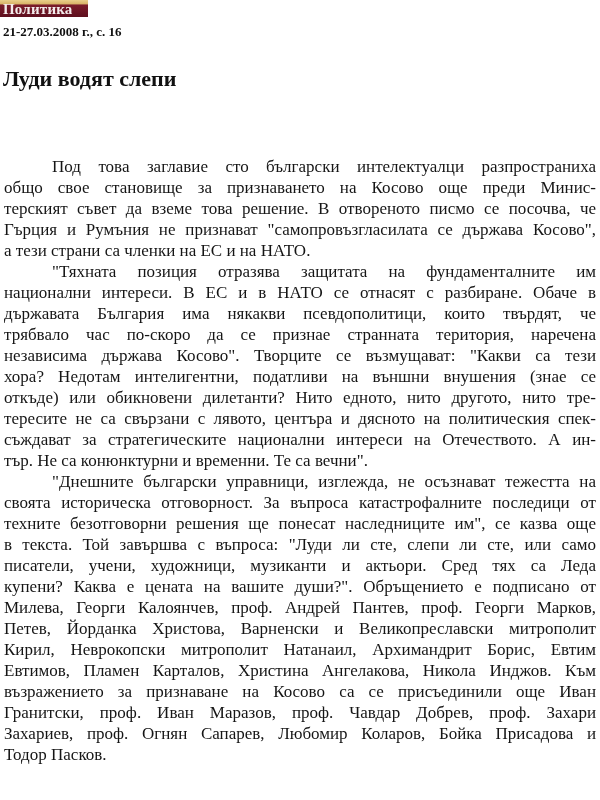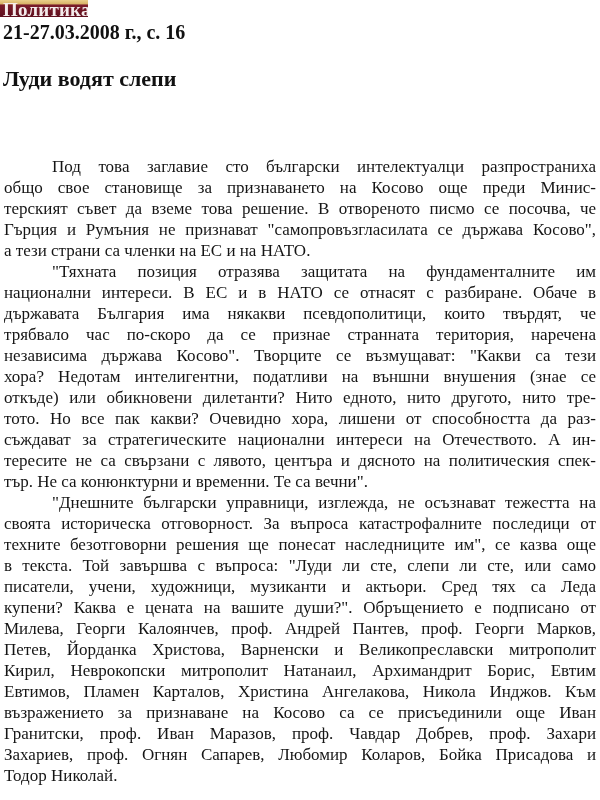--- a/index.html
+++ b/index.html
@@ -23,32 +23,32 @@
       height: 17px;
       background: linear-gradient(to bottom, #e9cf8a 0%, #d9b56a 22%, #7a1c2a 30%, #5e0f1e 100%);
       overflow: hidden;
     }
     .logo span {
       position: absolute;
       left: 3px;
       top: 2px;
       font-family: "Liberation Serif", serif;
       font-weight: bold;
-      font-size: 19px;
+      font-size: 15px;
       line-height: 15px;
       color: #f4ecec;
       letter-spacing: 0.2px;
     }
     .issue {
       position: absolute;
       left: 3px;
       top: 22px;
       font-family: "Liberation Serif", serif;
       font-weight: bold;
-      font-size: 20px;
+      font-size: 13px;
       line-height: 20px;
       color: #111;
     }
     .title {
       position: absolute;
       left: 3px;
       top: 68px;
       font-family: "Liberation Serif", serif;
       font-weight: bold;
       font-size: 22px;
@@ -102,35 +102,34 @@
   </div>
 
   <div>
     <span class="line indent">"Тяхната позиция отразява защитата на фундаменталните им</span>
     <span class="line">национални интереси. В ЕС и в НАТО се отнасят с разбиране. Обаче в</span>
     <span class="line">държавата България има някакви псевдополитици, които твърдят, че</span>
     <span class="line">трябвало час по-скоро да се признае странната територия, наречена</span>
     <span class="line">независима държава Косово". Творците се възмущават: "Какви са тези</span>
     <span class="line">хора? Недотам интелигентни, податливи на външни внушения (знае се</span>
     <span class="line">откъде) или обикновени дилетанти? Нито едното, нито другото, нито тре-</span>
-    <span class="line">тото. Но все пак какви? Очевидно хора, лишени от способността да раз-</span>
+    <span class="line">тересите не са свързани с лявото, центъра и дясното на политическия спек-</span>
     <span class="line">съждават за стратегическите национални интереси на Отечеството. А ин-</span>
-    <span class="line">тересите не са свързани с лявото, центъра и дясното на политическия спек-</span>
     <span class="line last">тър. Не са конюнктурни и временни. Те са вечни".</span>
   </div>
 
   <div>
     <span class="line indent">"Днешните български управници, изглежда, не осъзнават тежестта на</span>
     <span class="line">своята историческа отговорност. За въпроса катастрофалните последици от</span>
     <span class="line">техните безотговорни решения ще понесат наследниците им", се казва още</span>
     <span class="line">в текста. Той завършва с въпроса: "Луди ли сте, слепи ли сте, или само</span>
     <span class="line">писатели, учени, художници, музиканти и актьори. Сред тях са Леда</span>
     <span class="line">купени? Каква е цената на вашите души?". Обръщението е подписано от</span>
     <span class="line">Милева, Георги Калоянчев, проф. Андрей Пантев, проф. Георги Марков,</span>
     <span class="line">Петев, Йорданка Христова, Варненски и Великопреславски митрополит</span>
     <span class="line">Кирил, Неврокопски митрополит Натанаил, Архимандрит Борис, Евтим</span>
     <span class="line">Евтимов, Пламен Карталов, Христина Ангелакова, Никола Инджов. Към</span>
     <span class="line">възражението за признаване на Косово са се присъединили още Иван</span>
     <span class="line">Гранитски, проф. Иван Маразов, проф. Чавдар Добрев, проф. Захари</span>
     <span class="line">Захариев, проф. Огнян Сапарев, Любомир Коларов, Бойка Присадова и</span>
-    <span class="line last">Тодор Николай.</span>
+    <span class="line last">Тодор Пасков.</span>
   </div>
 </div>
 
 </body></html>

